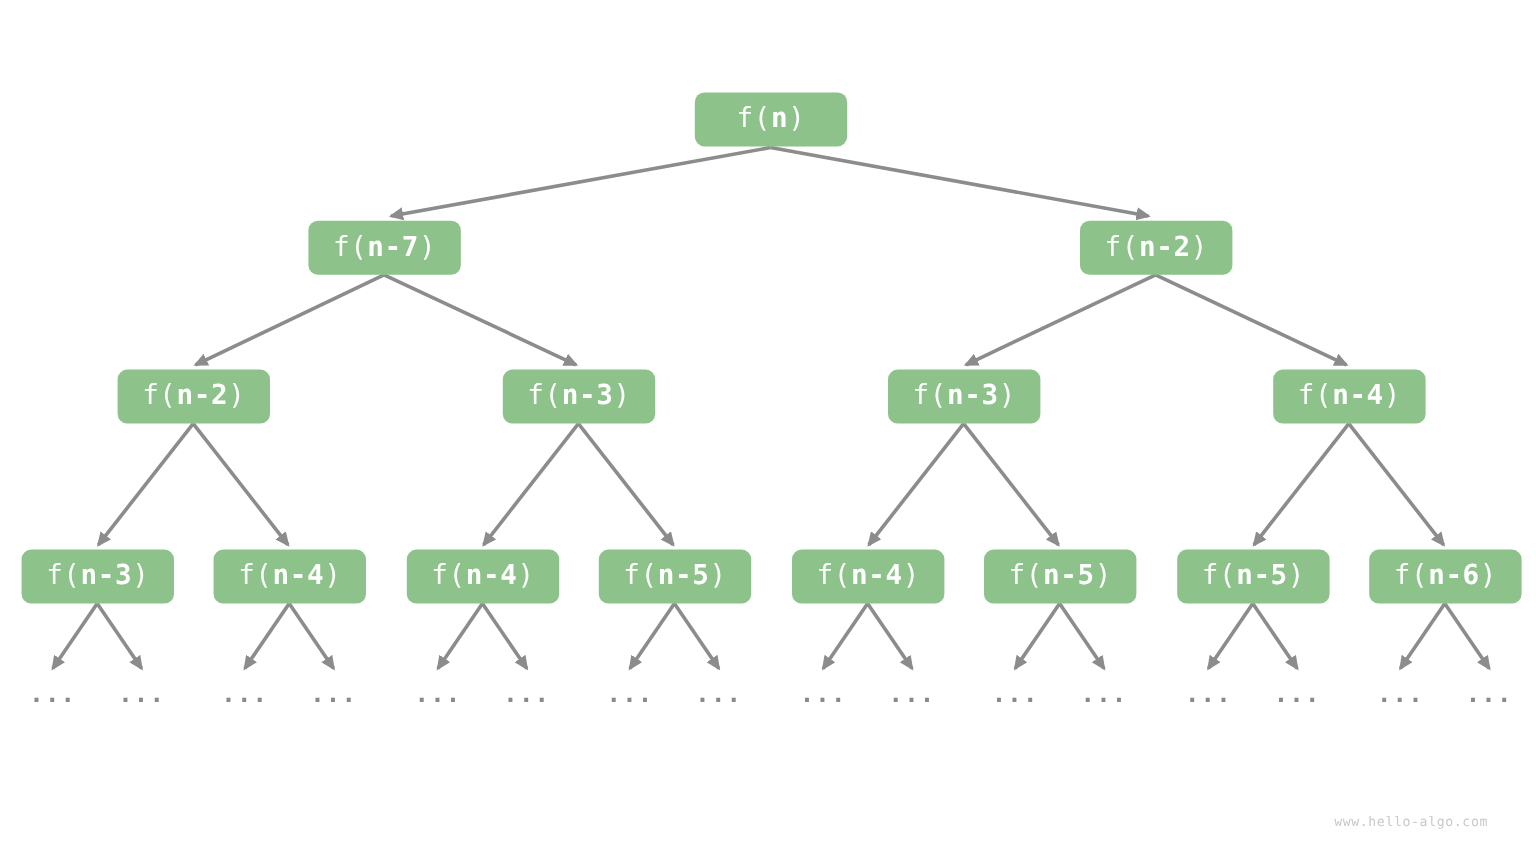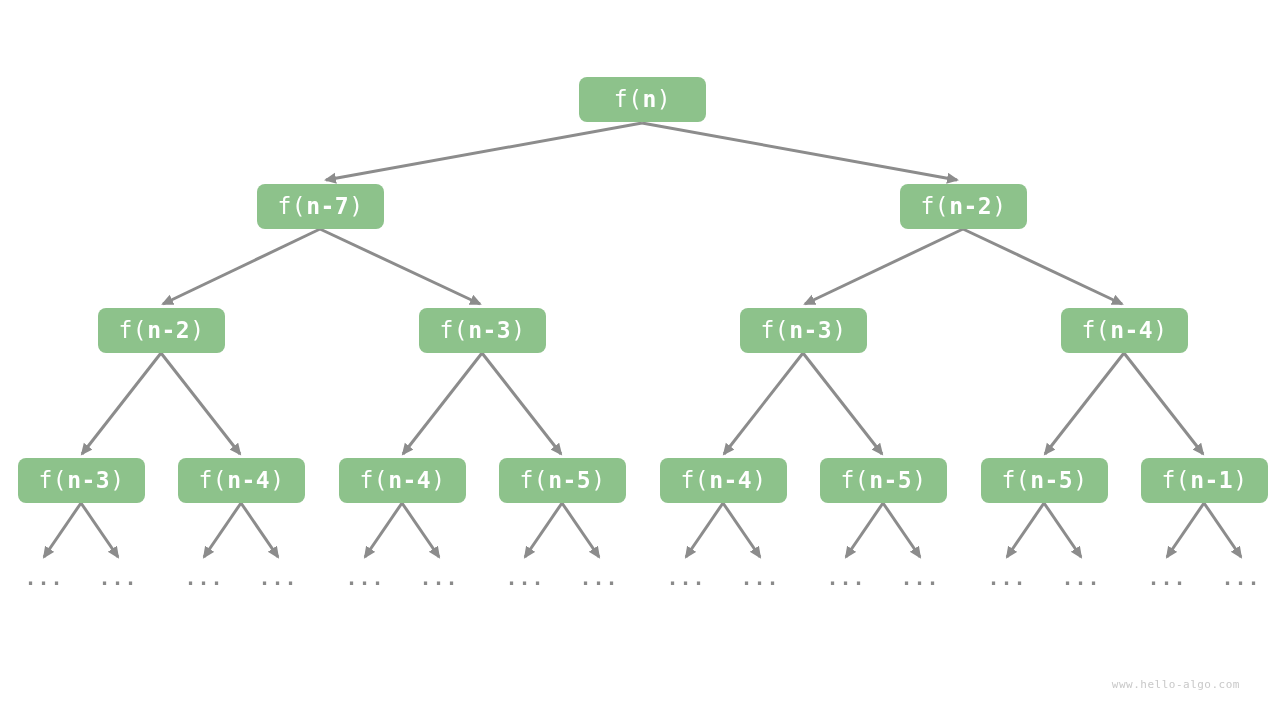--- a/index.html
+++ b/index.html
@@ -156,21 +156,21 @@
       <span class="b">n-5</span>
       <span>)</span>
     </div>
   <div class="node" style="left:981px;top:458px">
       <span>f(</span>
       <span class="b">n-5</span>
       <span>)</span>
     </div>
   <div class="node" style="left:1141px;top:458px">
       <span>f(</span>
-      <span class="b">n-1</span>
+      <span class="b">n-6</span>
       <span>)</span>
     </div>
 
   <div class="dots" style="left:14px">...</div>
   <div class="dots" style="left:88px">...</div>
   <div class="dots" style="left:174px">...</div>
   <div class="dots" style="left:248px">...</div>
   <div class="dots" style="left:335px">...</div>
   <div class="dots" style="left:409px">...</div>
   <div class="dots" style="left:495px">...</div>

